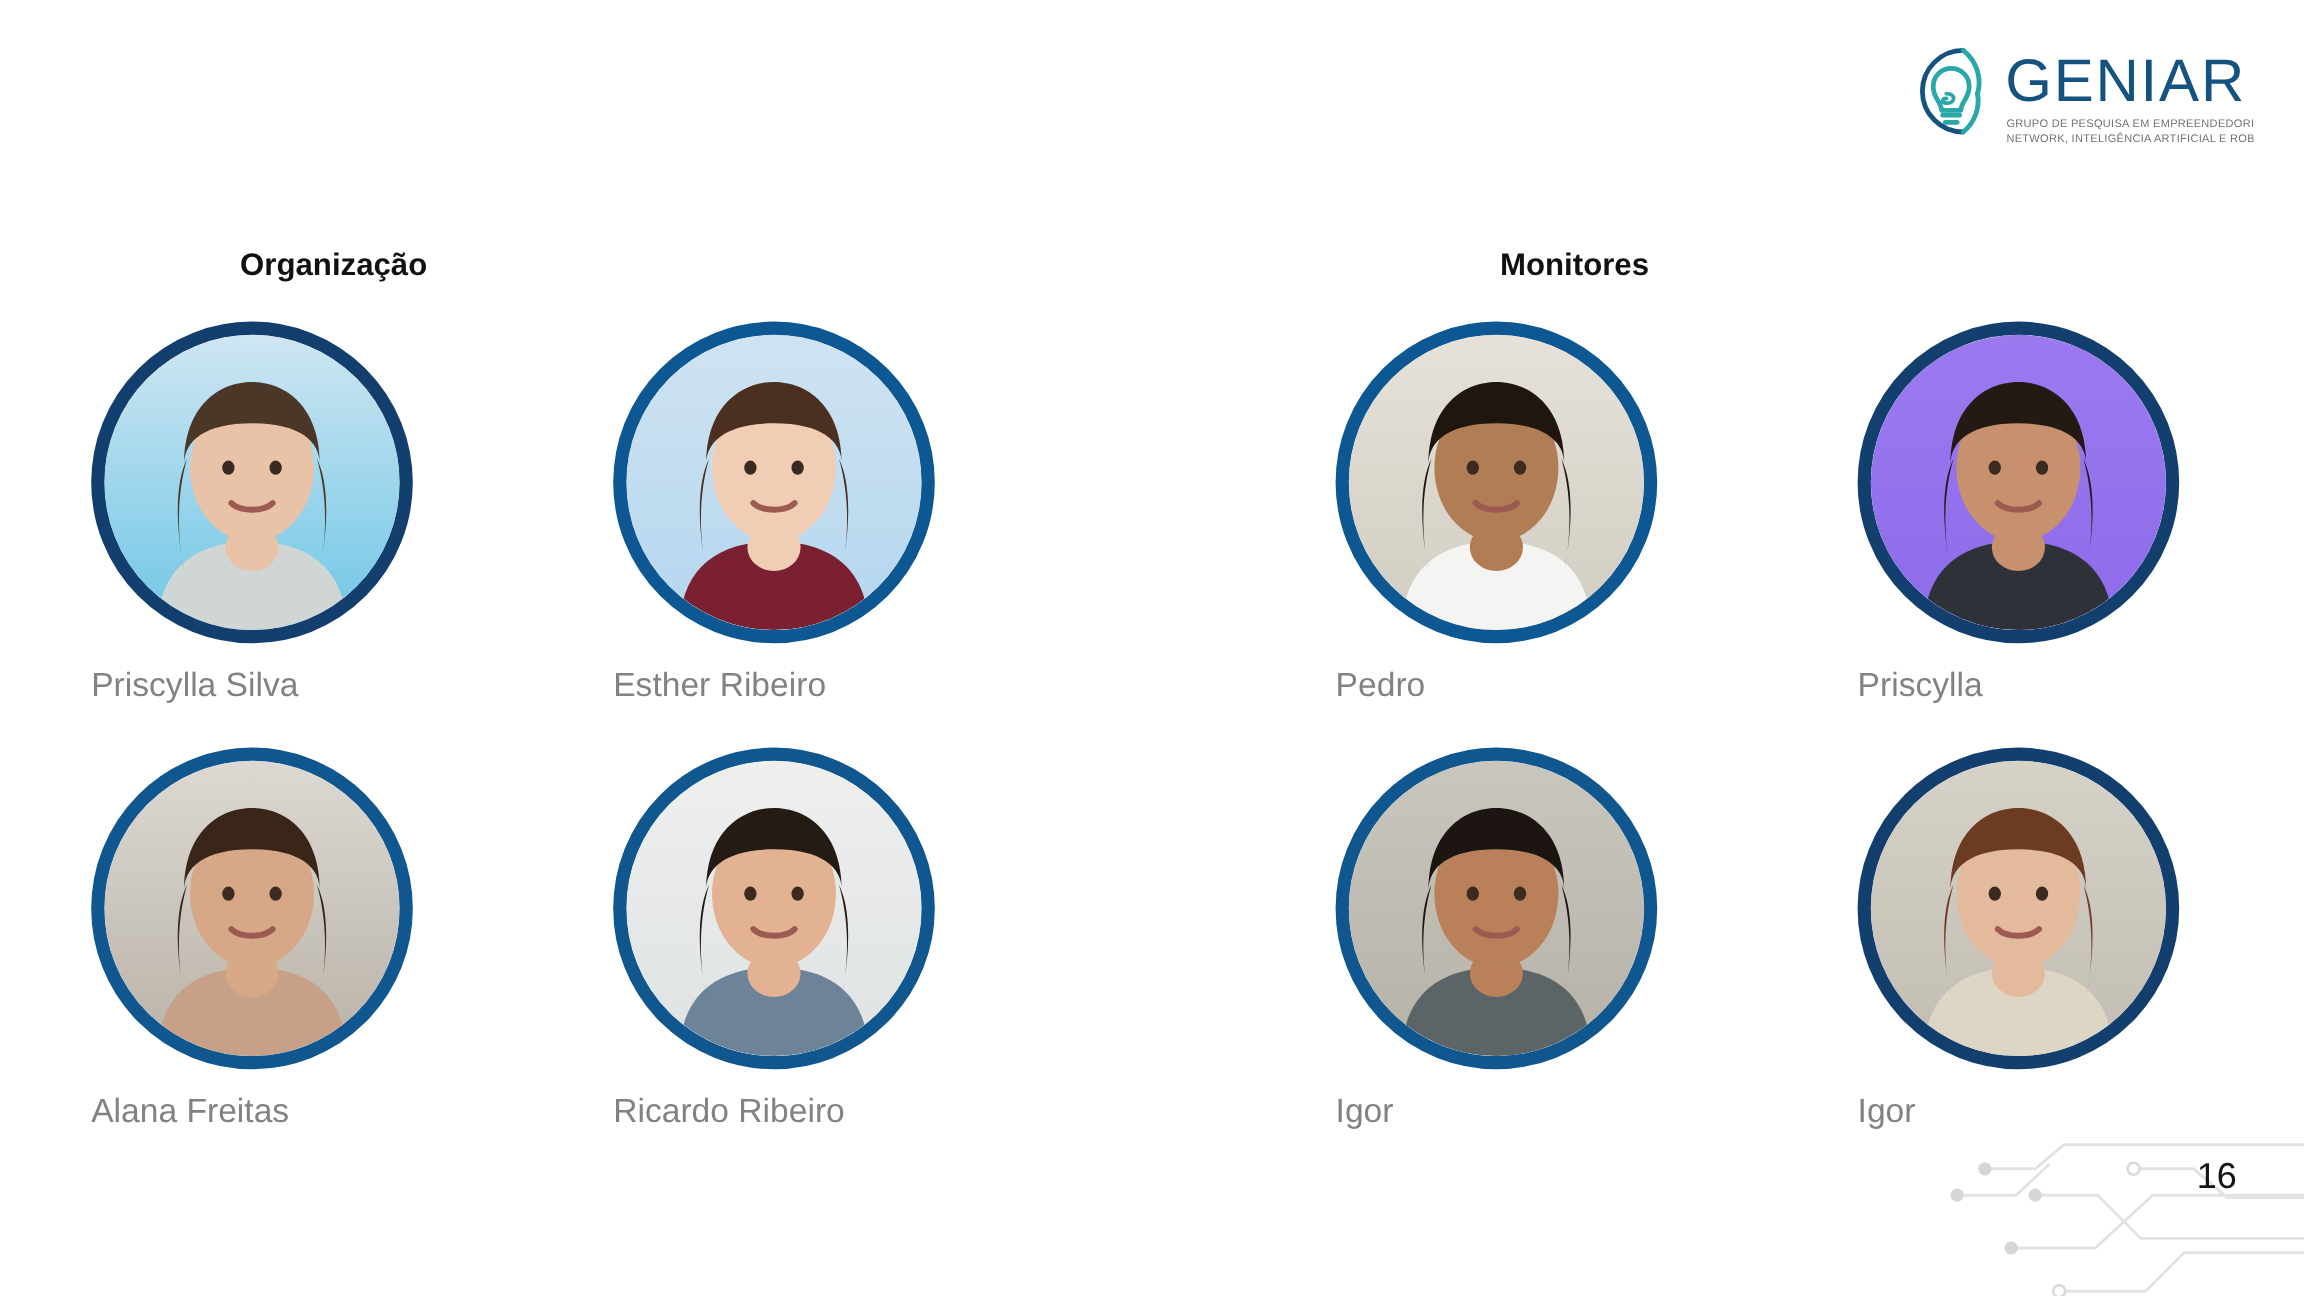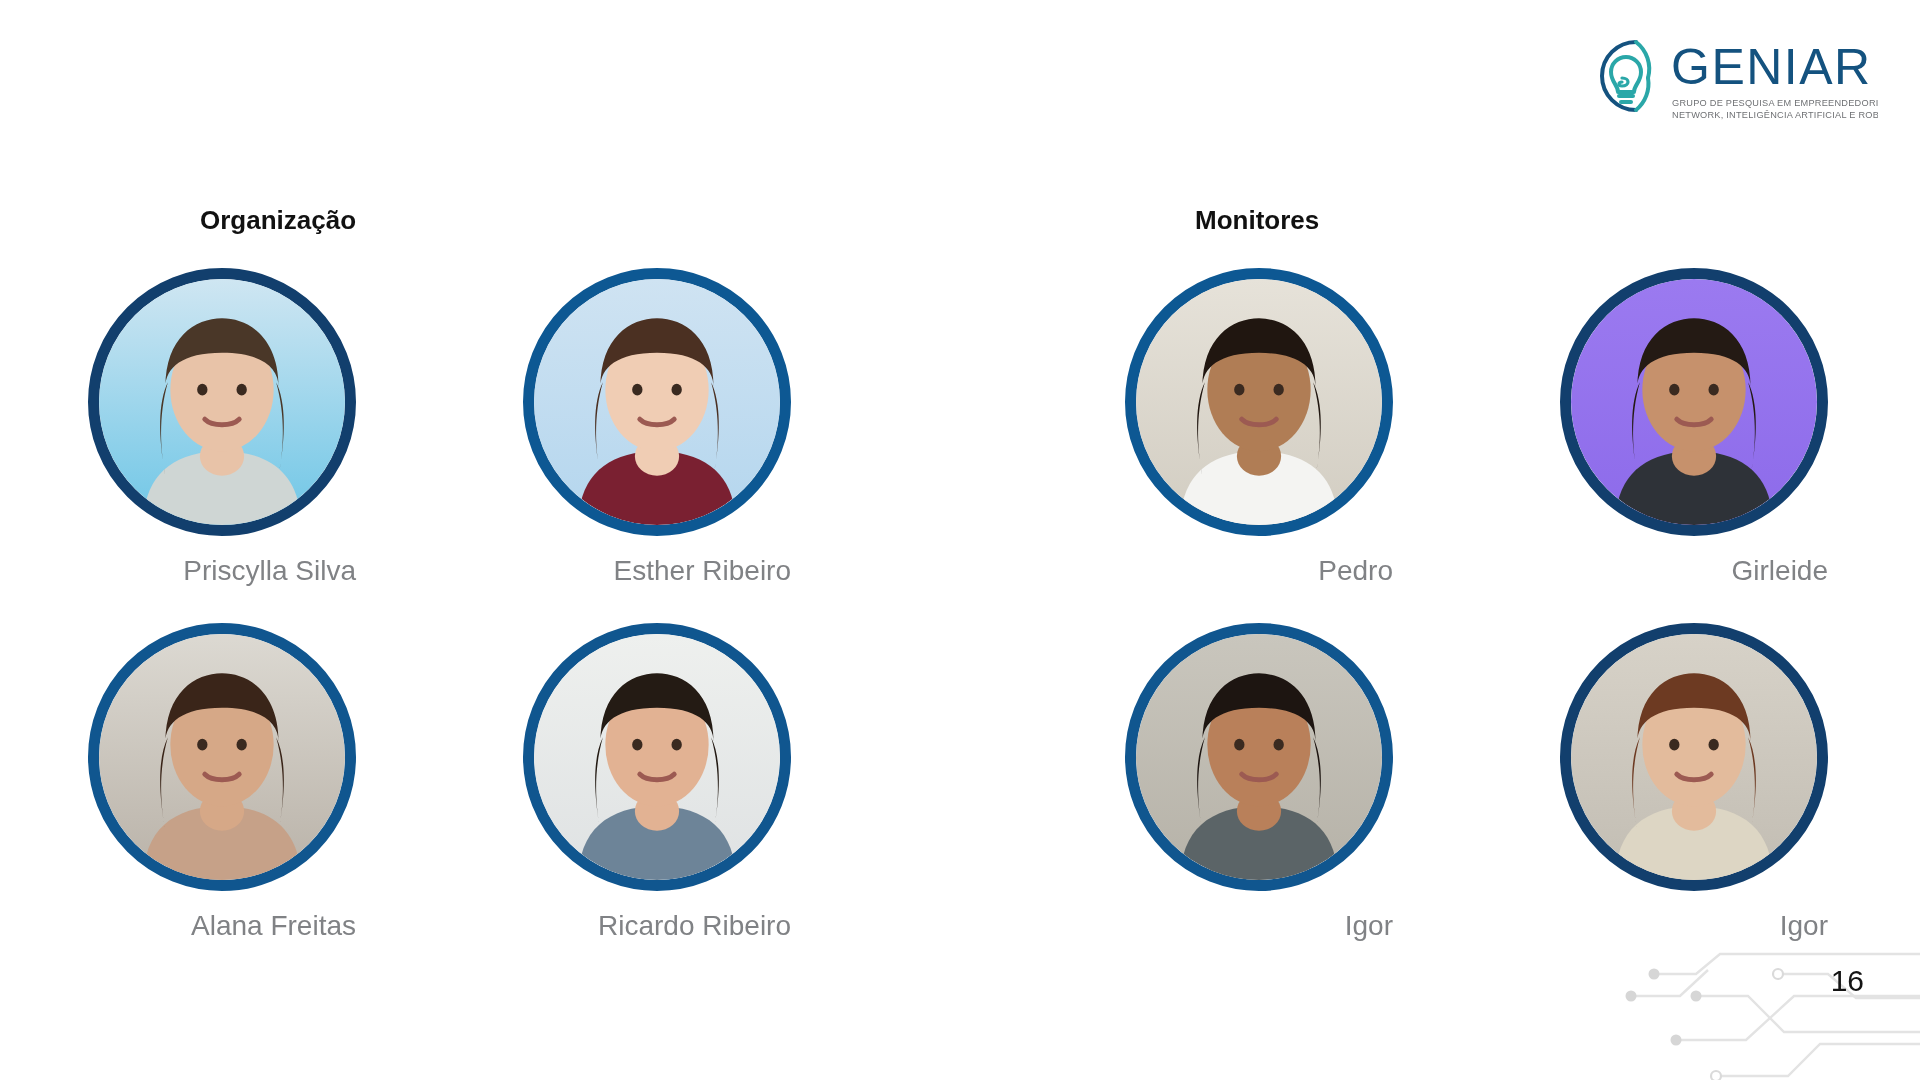--- a/index.html
+++ b/index.html
@@ -66,39 +66,39 @@
   .col-heading {
     position: absolute;
     font-family: "Liberation Sans", sans-serif;
     font-size: 26px;
     font-weight: 700;
     color: #111111;
     white-space: nowrap;
     text-align: left;
   }
   .heading-org { left: 200px; top: 205px; width: 480px; }
-  .heading-mon { left: 1195px; top: 205px; width: 480px; }
+  .heading-mon { left: 1250px; top: 205px; width: 480px; }
 
   
   .group {
     position: absolute;
     top: 268px;
     display: grid;
     grid-template-columns: 280px 280px;
     column-gap: 155px;
     row-gap: 36px;
   }
   .group-org { left: 76px; }
   .group-mon { left: 1113px; }
 
   .person {
     width: 280px;
     display: flex;
     flex-direction: column;
-    align-items: flex-end;
+    align-items: flex-start;
   }
 
   .avatar {
     width: 268px;
     height: 268px;
     border-radius: 50%;
     border: 11px solid #0f4c81;
     overflow: hidden;
     position: relative;
     background: #e9edf0;
@@ -324,21 +324,21 @@
               <ellipse cx="50" cy="45" rx="21" ry="25" fill="#c6916c"></ellipse>
               <path d="M27 44 C27 24 39 16 50 16 C61 16 73 24 73 44 C73 36 66 30 50 30 C34 30 27 36 27 44 Z" fill="#241a14"></path>
               <path d="M28 42 C24 56 25 70 27 80 C24 64 24 50 28 42 Z" fill="#241a14"></path>
               <path d="M72 42 C76 56 75 70 73 80 C76 64 76 50 72 42 Z" fill="#241a14"></path>
               <ellipse cx="42" cy="45" rx="2.1" ry="2.4" fill="#3a2a20"></ellipse>
               <ellipse cx="58" cy="45" rx="2.1" ry="2.4" fill="#3a2a20"></ellipse>
               <path d="M43 57 C46 60 54 60 57 57" stroke="#9c5a52" stroke-width="2" fill="none" stroke-linecap="round"></path>
             </svg>
           </div>
       </div>
-      <div class="person-name">Girleide</div>
+      <div class="person-name">Priscylla</div>
     </div>
     <div class="person">
       <div class="avatar steel">
         <div class="photo">
             <svg viewBox="0 0 100 100" preserveAspectRatio="xMidYMid slice" xmlns="http://www.w3.org/2000/svg">
               <defs>
                 <linearGradient id="g-igor" x1="0" y1="0" x2="0" y2="1">
                   <stop offset="0%" stop-color="#c9c6bd"></stop>
                   <stop offset="100%" stop-color="#b6b2a8"></stop>
                 </linearGradient>

